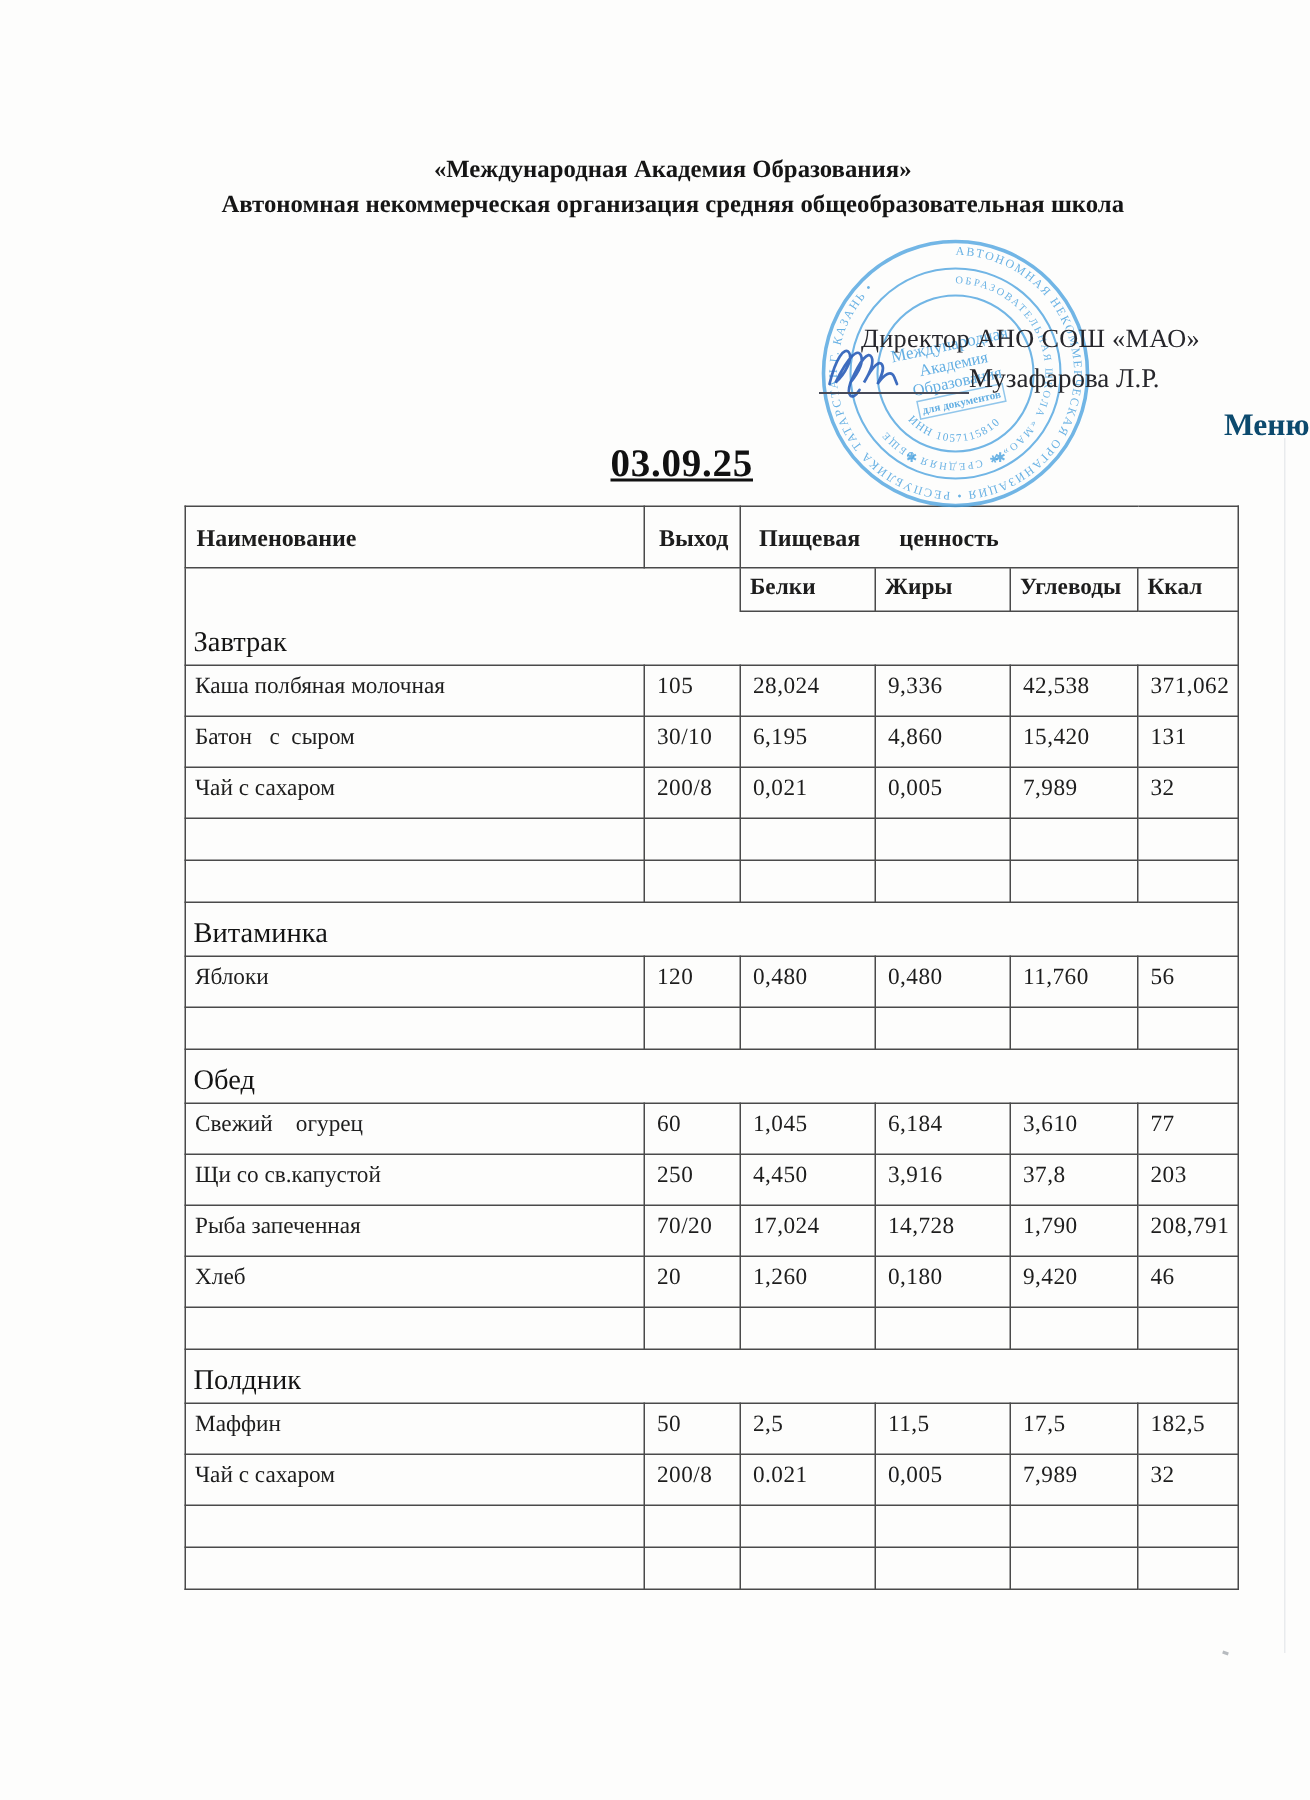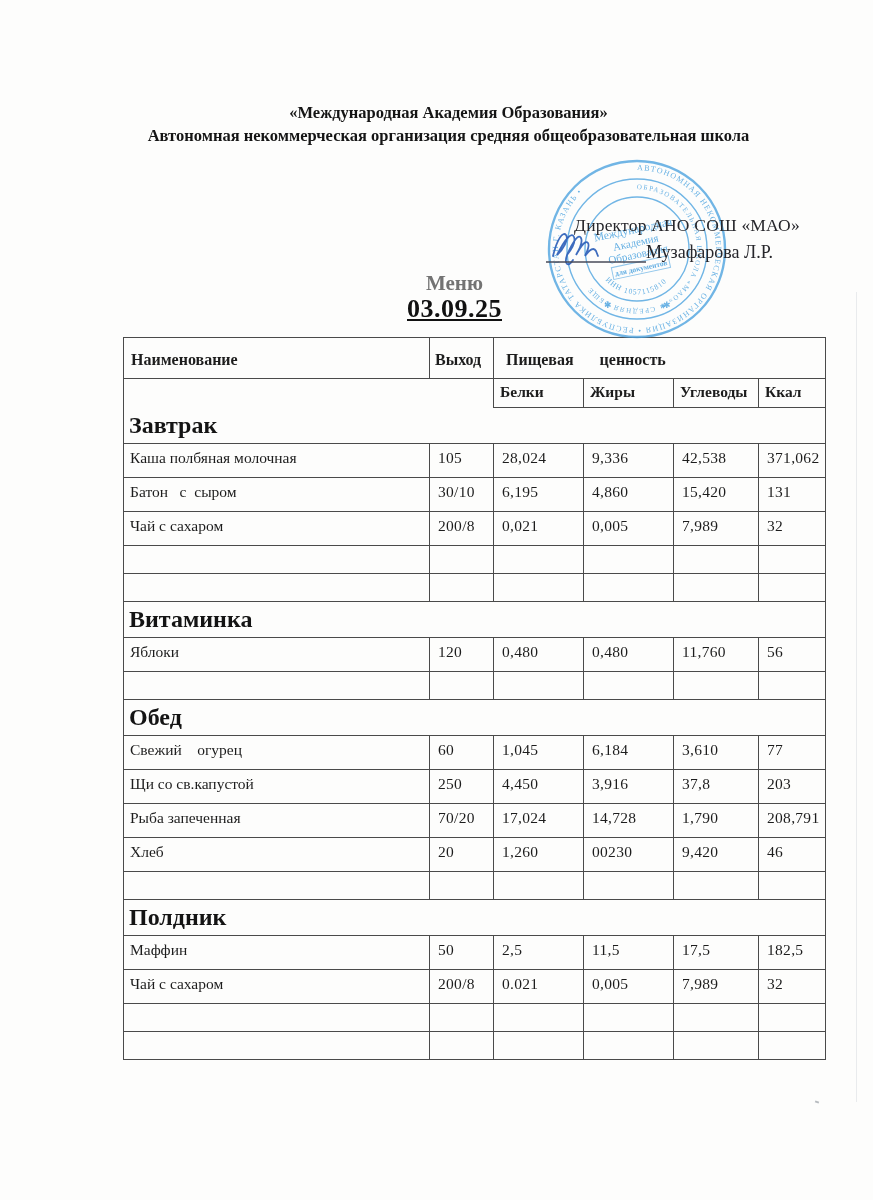--- a/index.html
+++ b/index.html
@@ -26,21 +26,21 @@
   }
   .director-name{
     position:absolute;left:646px;top:242px;z-index:2;
     font-size:18px;color:#26262b;
   }
   .signature-svg{position:absolute;left:543px;top:226px;z-index:3;}
 
   
   .menu-title{
     position:absolute;left:36px;right:0;top:271px;
-    text-align:center;font-weight:bold;font-size:21px;color:#737373;
+    text-align:right;font-weight:bold;font-size:21px;color:#0c4a6e;
   }
   .menu-date{
     position:absolute;left:36px;right:0;top:294px;
     text-align:center;font-weight:bold;font-size:26px;letter-spacing:.5px;color:#111;text-decoration:underline;
   }
 
   
   table.menu-table{
     position:absolute;left:123px;top:337px;width:702px;
     border-collapse:collapse;table-layout:fixed;
@@ -52,27 +52,27 @@
     padding:5px 3px 2px 6px;vertical-align:top;
     white-space:pre-wrap;overflow:hidden;color:#1d1d1d;
   }
   tr.r-h1{height:41px;}
   tr.r-h2{height:29px;}
   tr.section-row{height:36px;}
   tr.data-row{height:34px;}
   tr.empty-row{height:28px;}
 
   td.name-h{font-weight:bold;vertical-align:middle;padding-left:7px;font-size:16px;}
-  td.out-h{font-weight:bold;vertical-align:middle;padding-left:5px;font-size:16px;}
+  td.out-h{font-weight:bold;vertical-align:middle;padding-left:5px;font-size:16px;text-align:center;}
   td.nut-h{font-weight:bold;vertical-align:middle;padding-left:12px;word-spacing:9px;font-size:16px;}
   td.h2cell{font-weight:bold;padding-top:4px;font-size:15.5px;}
   td.open-cell{border-bottom:none;}
   td.section-cell{
     border-top:none;
-    font-size:24px;font-weight:bold;
+    font-size:19px;font-weight:normal;
     vertical-align:bottom;padding:0 0 4px 5px;color:#141414;
   }
   td.c-num{padding-left:8px;letter-spacing:.3px;}
 
   
   .scan-line-right{
     position:absolute;left:856px;top:292px;width:1px;height:810px;
     background:#e9ebed;
   }
   .scan-tick{
@@ -243,21 +243,21 @@
           <td class="c-num">70/20</td>
           <td class="c-num">17,024</td>
           <td class="c-num">14,728</td>
           <td class="c-num">1,790</td>
           <td class="c-num">208,791</td>
         </tr>
         <tr class="data-row">
           <td class="c-name">Хлеб</td>
           <td class="c-num">20</td>
           <td class="c-num">1,260</td>
-          <td class="c-num">00230</td>
+          <td class="c-num">0,180</td>
           <td class="c-num">9,420</td>
           <td class="c-num">46</td>
         </tr>
         <tr class="empty-row">
           <td class="c-name"></td>
           <td class="c-num"></td>
           <td class="c-num"></td>
           <td class="c-num"></td>
           <td class="c-num"></td>
           <td class="c-num"></td>

